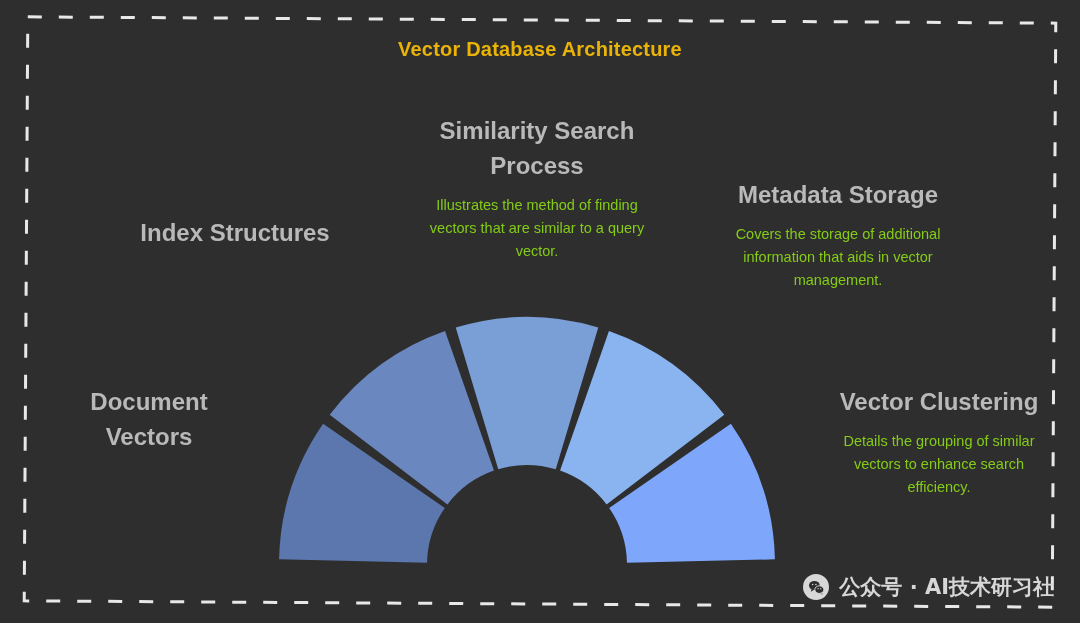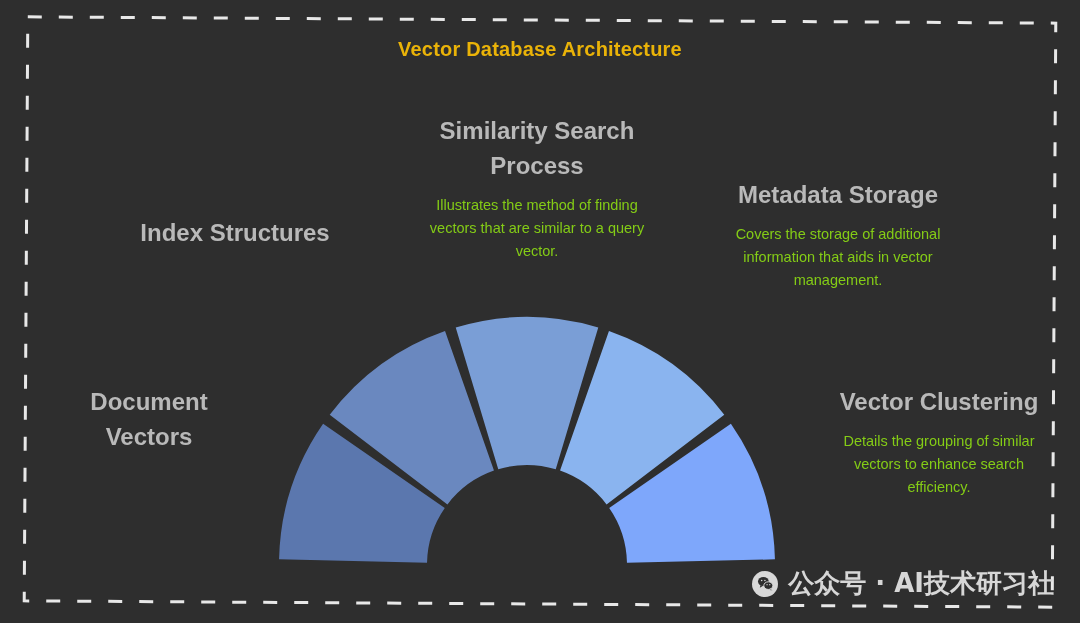--- a/index.html
+++ b/index.html
@@ -62,21 +62,21 @@
     height: 280px;
   }
   #watermark {
     position: absolute;
     right: 26px;
     bottom: 22px;
     display: flex;
     align-items: center;
     gap: 10px;
     color: #d7d7d7;
-    font-size: 26px;
+    font-size: 21px;
     font-weight: bold;
     font-family: "DejaVu Sans", sans-serif;
   }
   #watermark .wm-badge {
     width: 26px; height: 26px;
     border-radius: 50%;
     background: #d8d8d8;
     display: inline-flex;
     align-items: center;
     justify-content: center;

